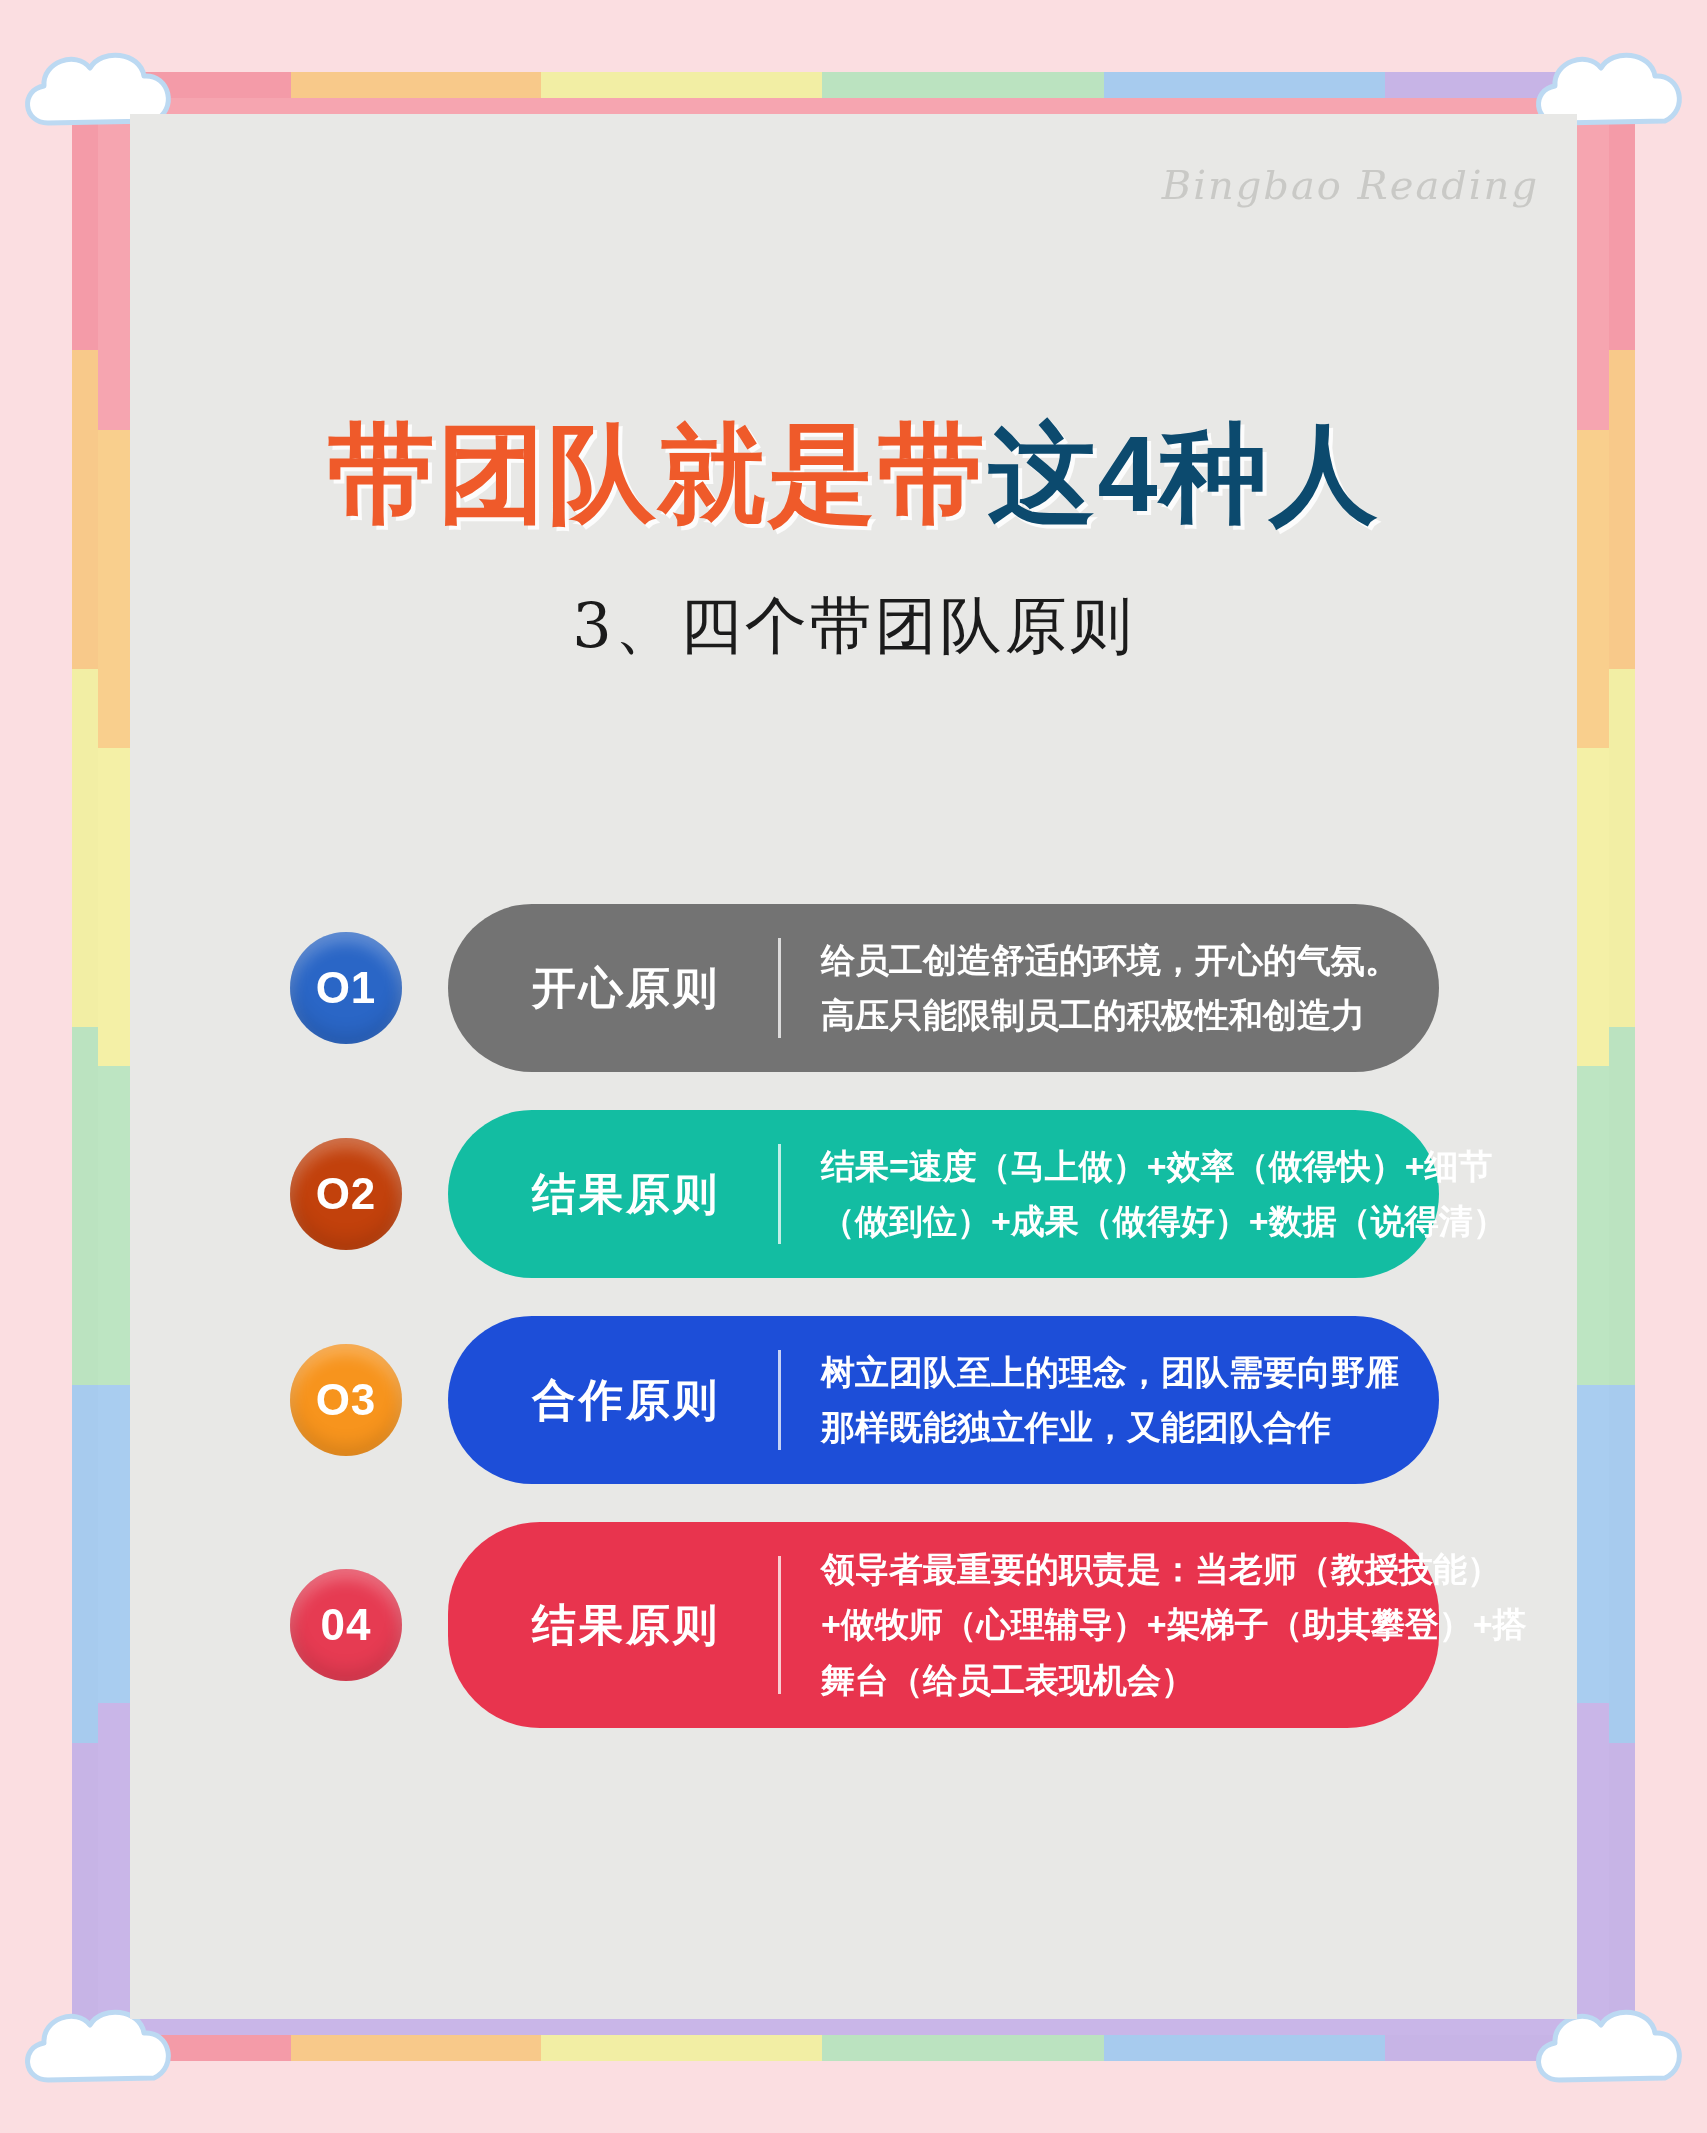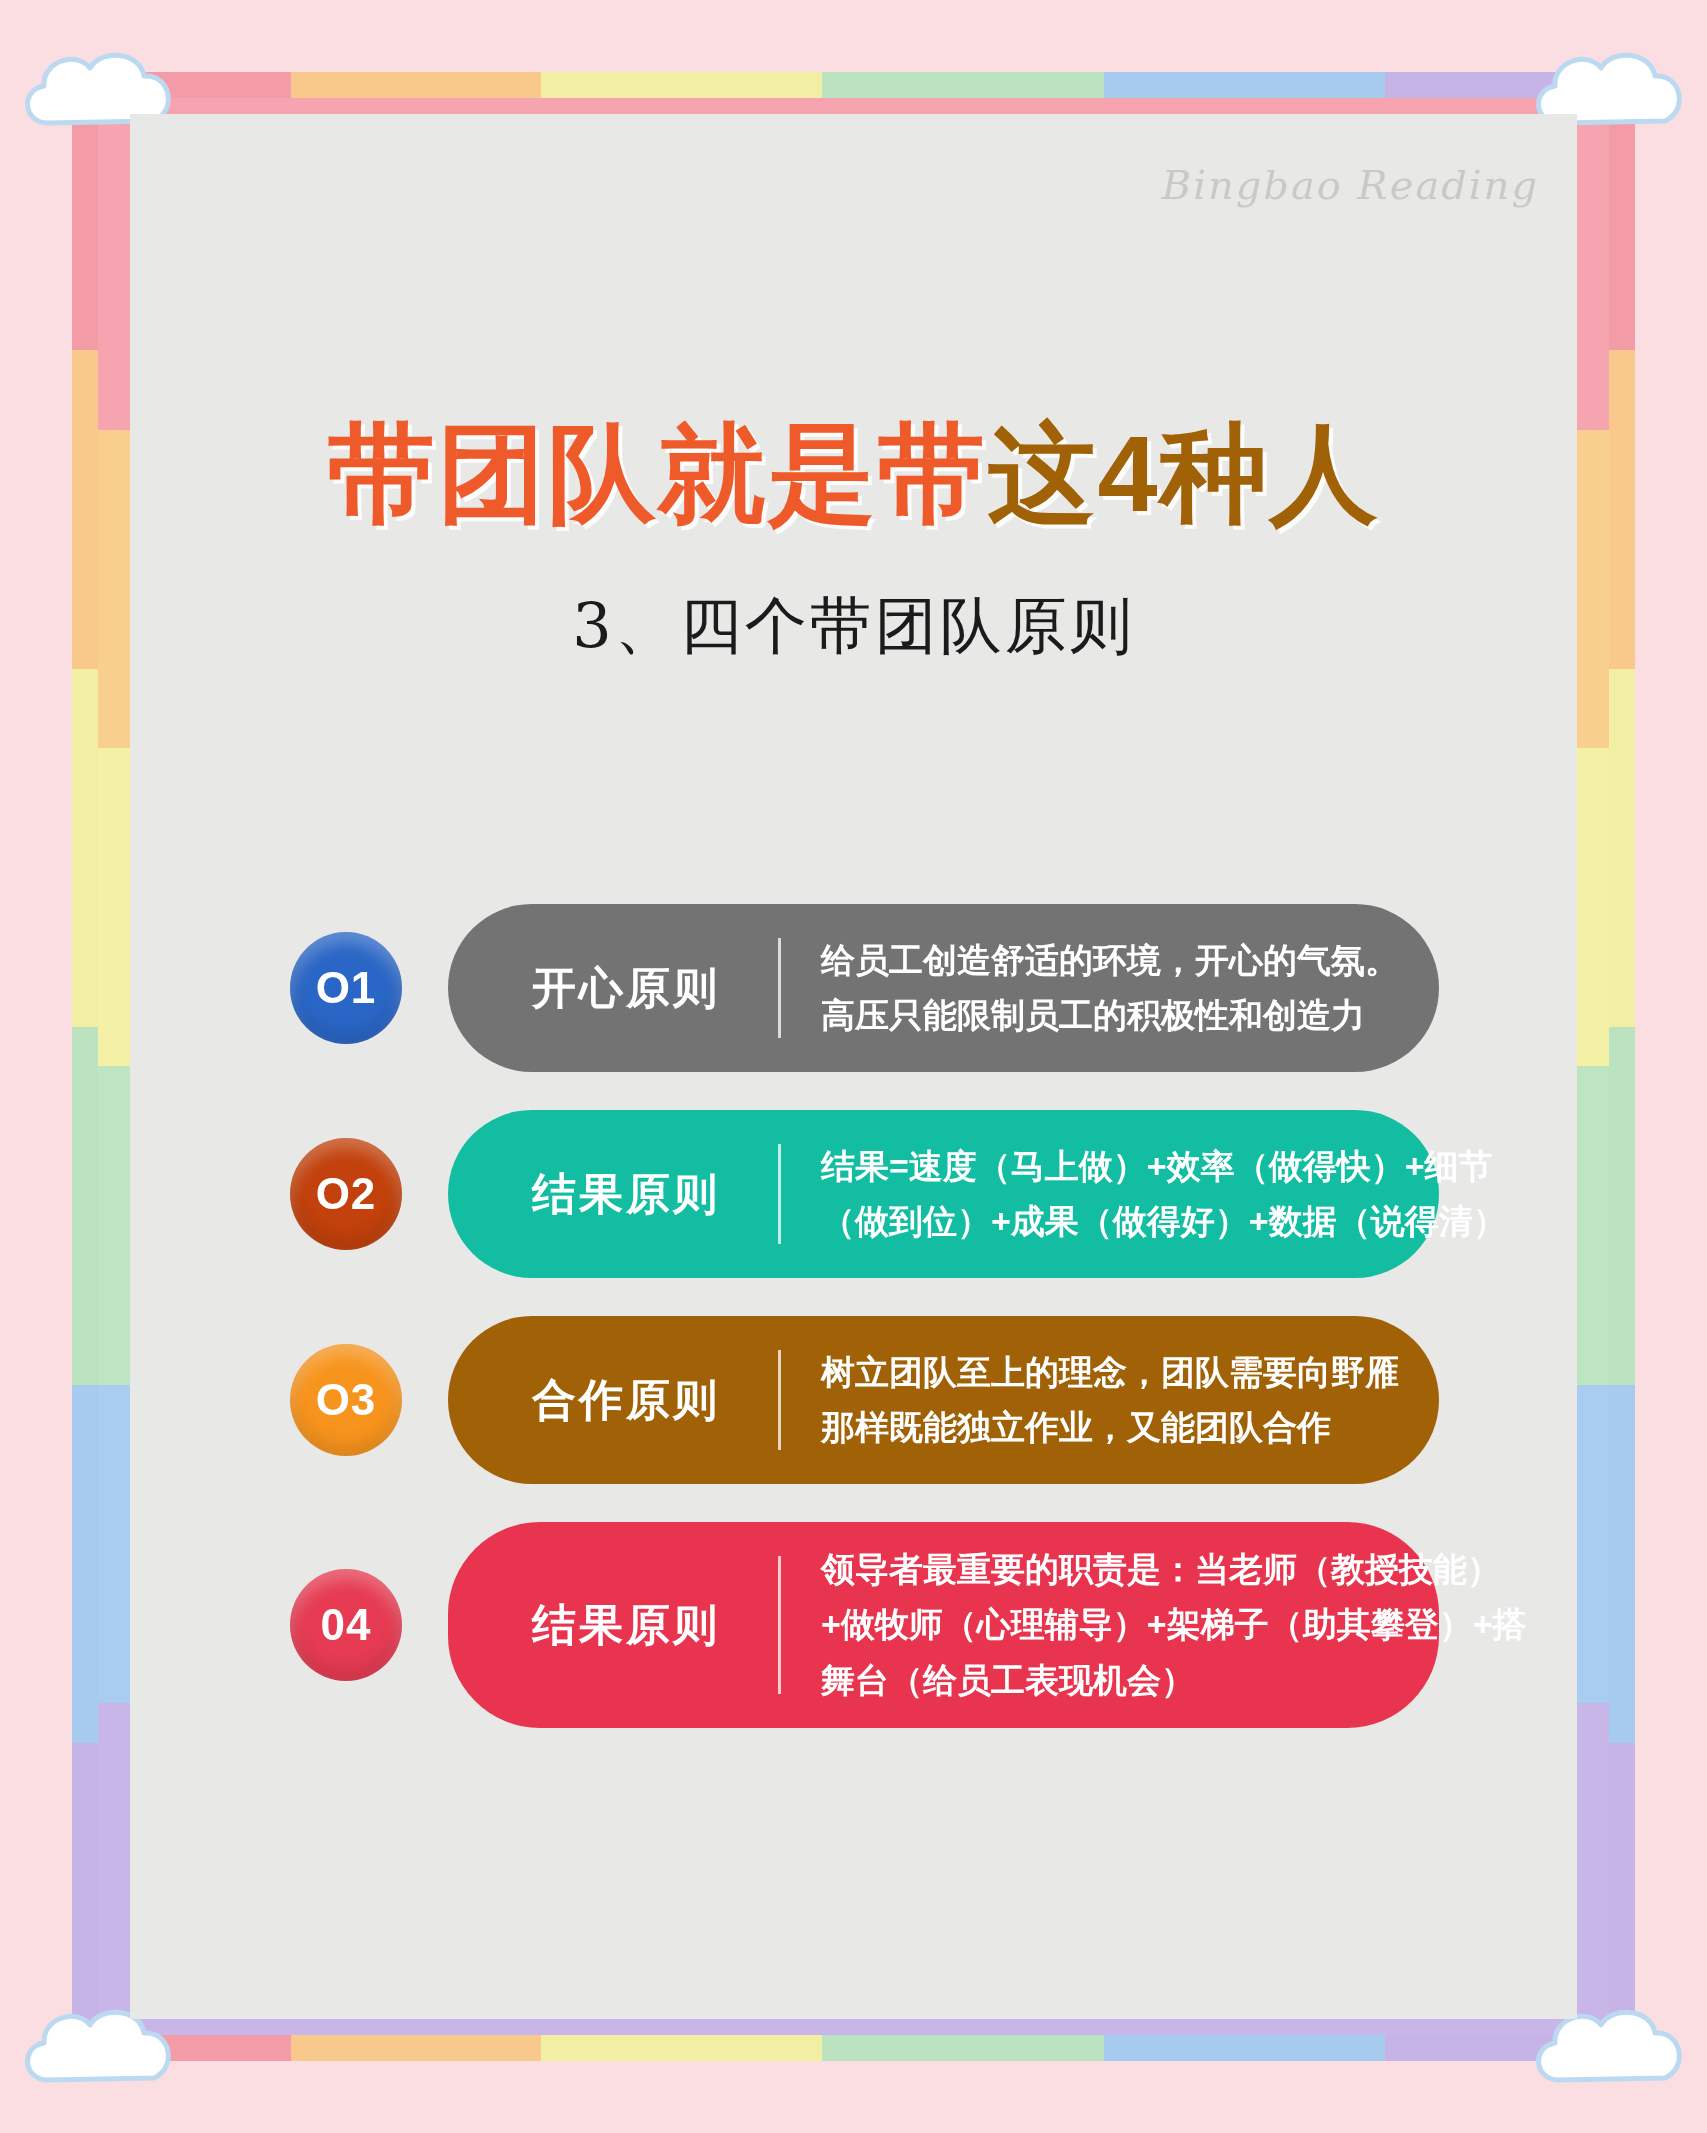--- a/index.html
+++ b/index.html
@@ -114,21 +114,21 @@
     top: 288px;
     text-align: center;
     font-size: 108px;
     font-weight: bold;
     letter-spacing: 2px;
     white-space: nowrap;
     font-family: "Liberation Sans", sans-serif;
   }
   .main-title span { display: inline-block; }
   .t-red    { color: #ef5a2a; text-shadow: 4px 4px 0 rgba(255,255,255,.85); }
-  .t-purple { color: #a16207; text-shadow: 4px 4px 0 rgba(255,255,255,.85); }
+  .t-purple { color: #0c4a6e; text-shadow: 4px 4px 0 rgba(255,255,255,.85); }
 
   .sub-title {
     position: absolute;
     left: 0; right: 0;
     top: 470px;
     text-align: center;
     font-size: 62px;
     color: #1b1b1b;
     font-family: "DejaVu Serif", serif;
     letter-spacing: 3px;
@@ -206,21 +206,21 @@
     padding: 0 34px 0 40px;
     box-sizing: border-box;
   }
   .bar-text div { white-space: nowrap; }
 
   
   .c-blue   { background: #737373; }
   .c-blue-b { background: #2a66c6; }
   .c-teal   { background: #13bda2; }
   .c-teal-b { background: #c2410c; }
-  .c-orange { background: #a16207; align-items: center; }
+  .c-orange { background: #1d4ed8; align-items: center; }
   .c-orange-b { background: #f7941d; }
   .c-red    { background: #e8344e; }
   .c-red-b  { background: #e63b52; }
 </style>
 </head>
 <body>
 
 <div class="poster">
 
   <div class="rainbow-frame">

